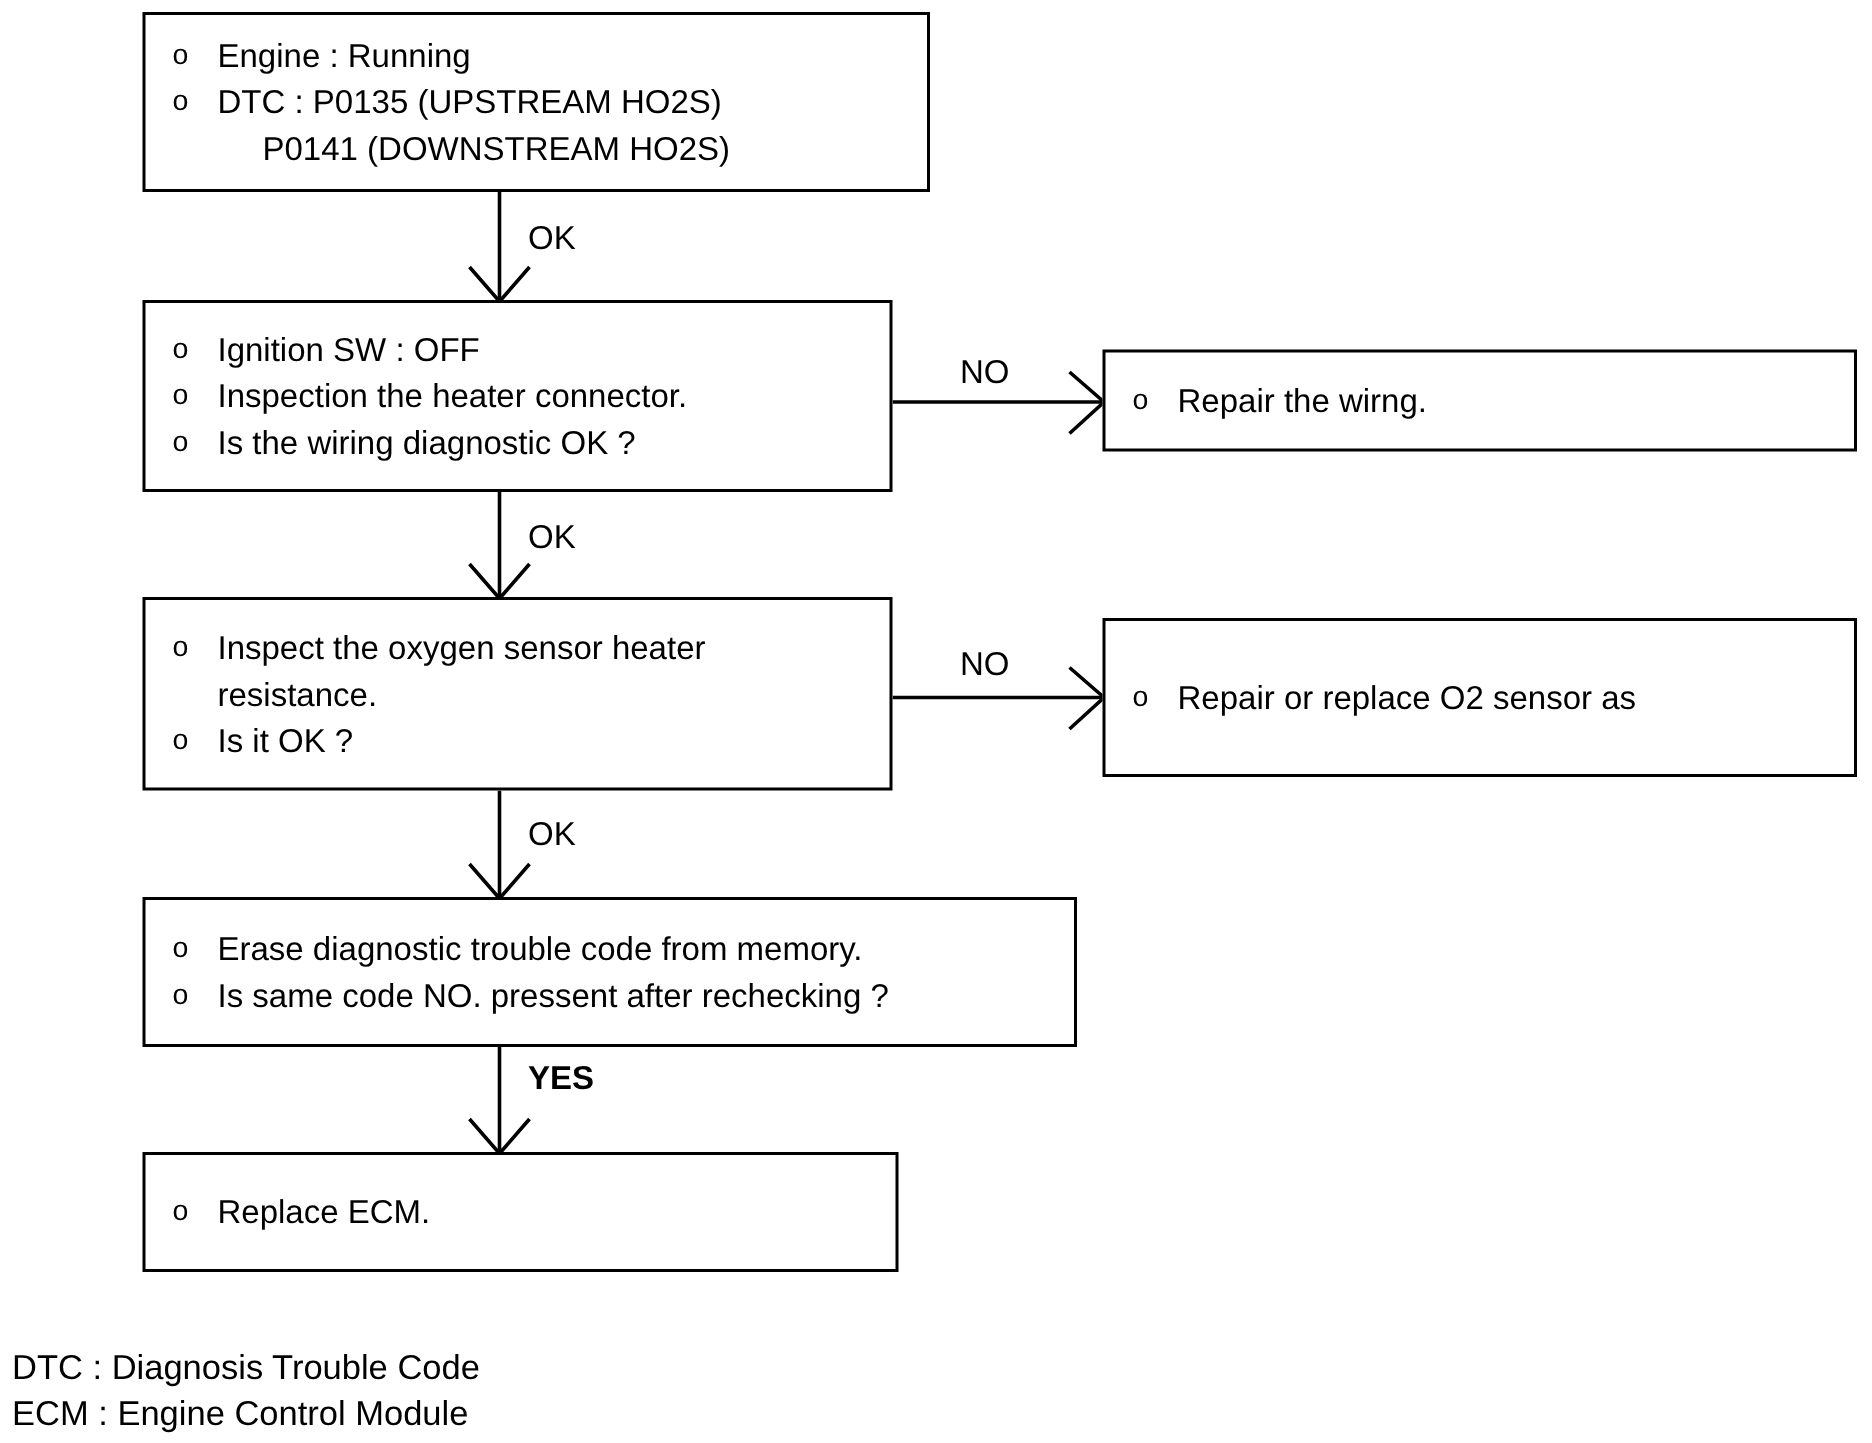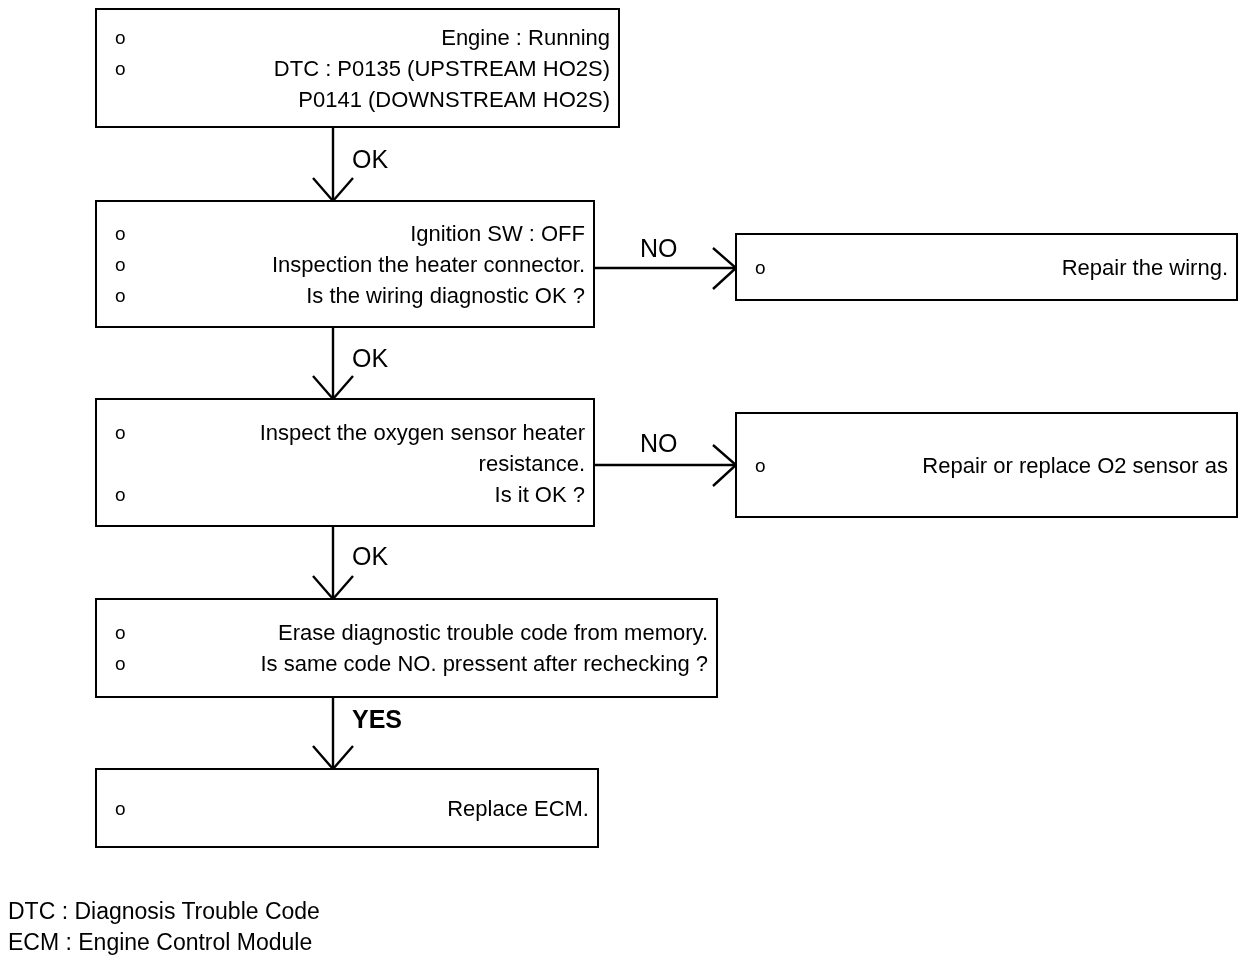--- a/index.html
+++ b/index.html
@@ -38,29 +38,28 @@
   }
   .bullet {
     width: 30px;
     flex: 0 0 30px;
     font-size: 19px;
     line-height: 31px;
   }
   .line-text {
     flex: 1 1 auto;
     white-space: pre;
-    text-align: right;
   }
   .indent-text {
     padding-left: 30px;
     white-space: pre;
   }
   .edge-label {
     position: absolute;
-    font-size: 25px;
+    font-size: 22px;
     line-height: 26px;
     white-space: pre;
   }
   .legend {
     position: absolute;
     font-size: 23px;
     line-height: 31px;
     white-space: pre;
   }
   svg.connectors {

